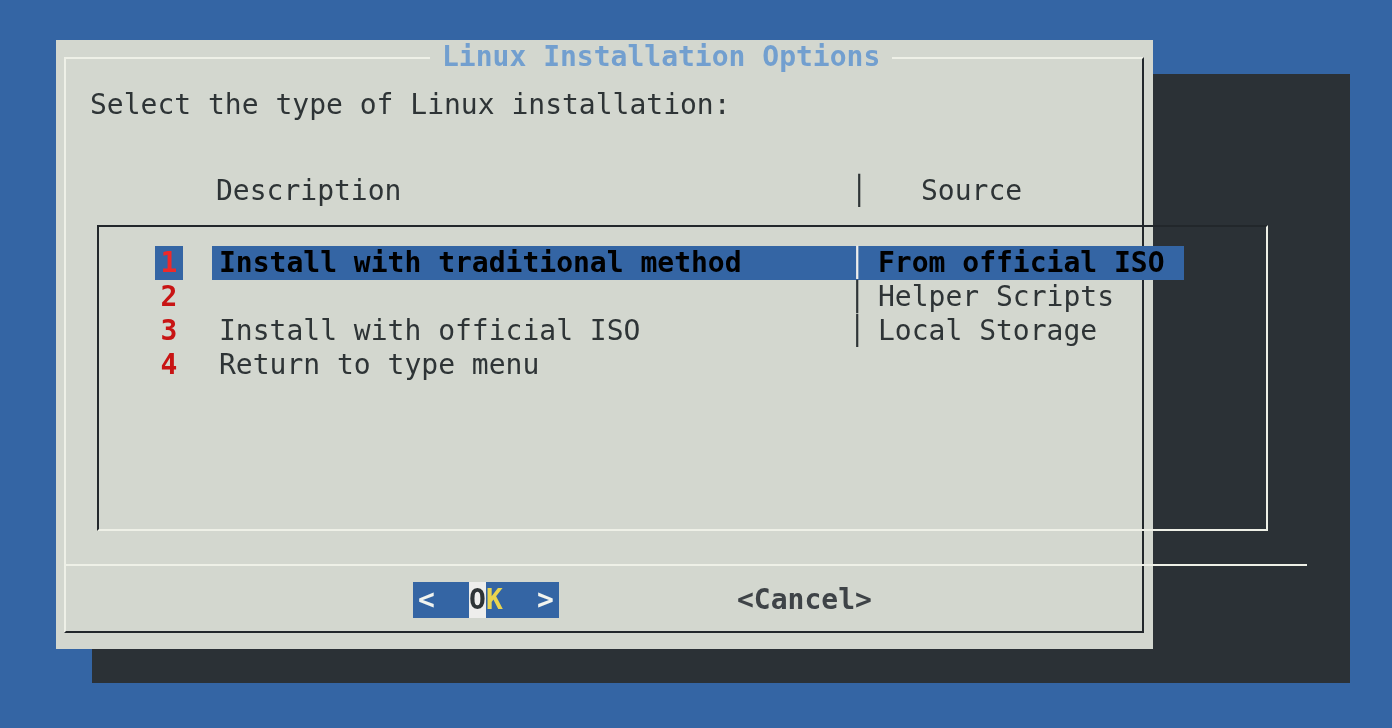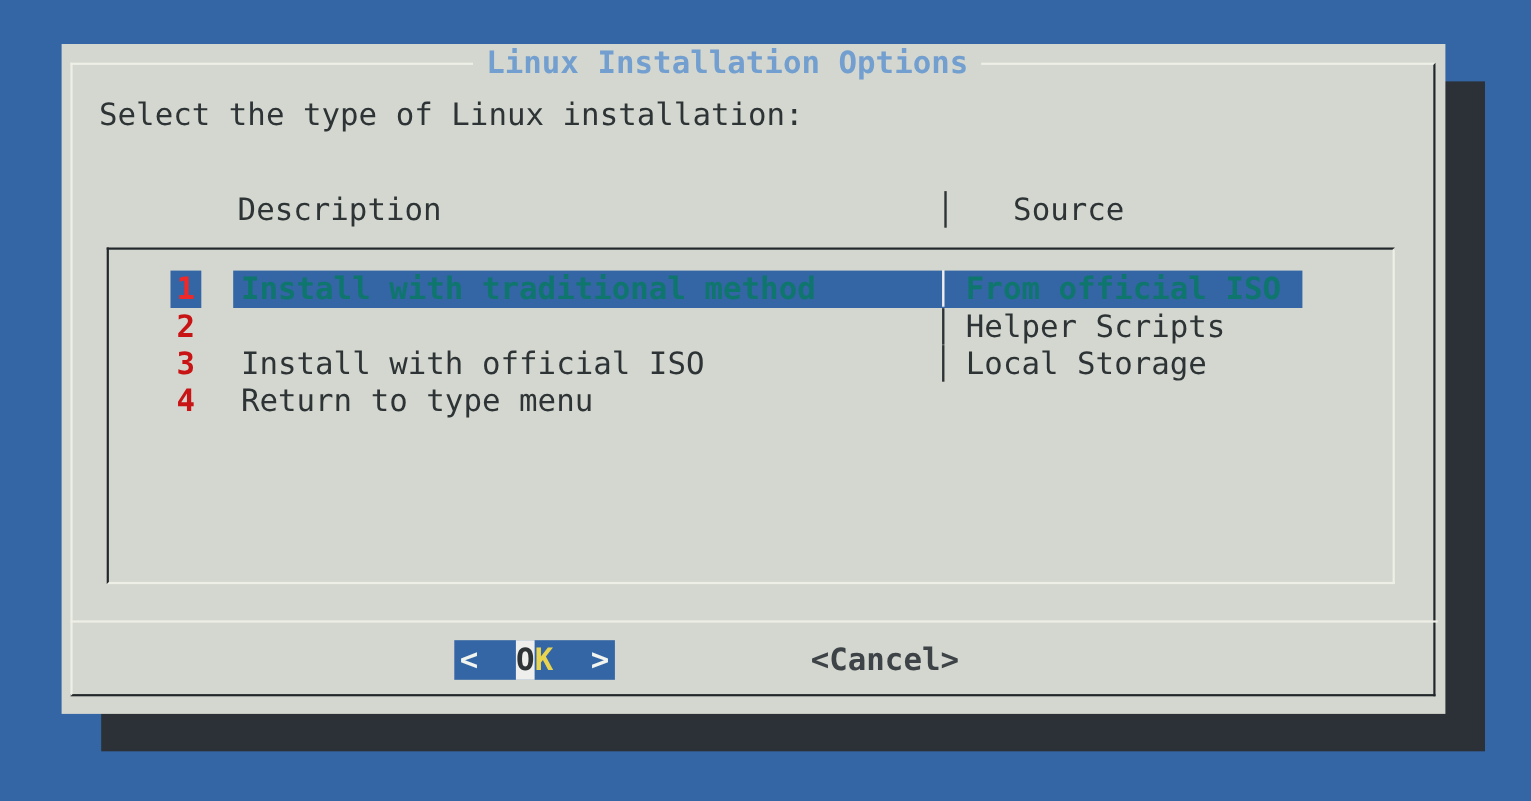--- a/index.html
+++ b/index.html
@@ -13,21 +13,21 @@
   }
   .shadow {
     position: absolute;
     left: 92px; top: 74px;
     width: 1258px; height: 609px;
     background: #2b3136;
   }
   .dialog {
     position: absolute;
     left: 56px; top: 40px;
-    width: 1258px; height: 609px;
+    width: 1097px; height: 609px;
     background: #d3d7cf;
   }
   .frame {
     position: absolute;
     left: 8px; top: 17px; right: 9px; bottom: 16px;
     border: 2px solid;
     border-color: #eef0e7 #22272b #22272b #eef0e7;
     pointer-events: none;
   }
   .title {
@@ -75,21 +75,21 @@
   .row .vpipe  { position: absolute; left: 750px; width: 17px; text-align: center; color: #2e3436; }
   .row .source { position: absolute; left: 779px; white-space: pre; }
 
   .row.selected .tag { background: #3465a4; color: #ef2929; }
   .row.selected .band {
     position: absolute;
     left: 113px; width: 972px; height: 34px;
     background: #3465a4;
   }
   .row.selected .desc,
-  .row.selected .source { color: #0f766e; font-weight: bold; }
+  .row.selected .source { color: #000000; font-weight: bold; }
   .row.selected .vpipe  { color: #eeeeec; }
 
   .separator {
     position: absolute;
     left: 8px; top: 524px;
     width: 1243px; height: 2px;
     background: #eef0e7;
   }
 
   .ok-button {

